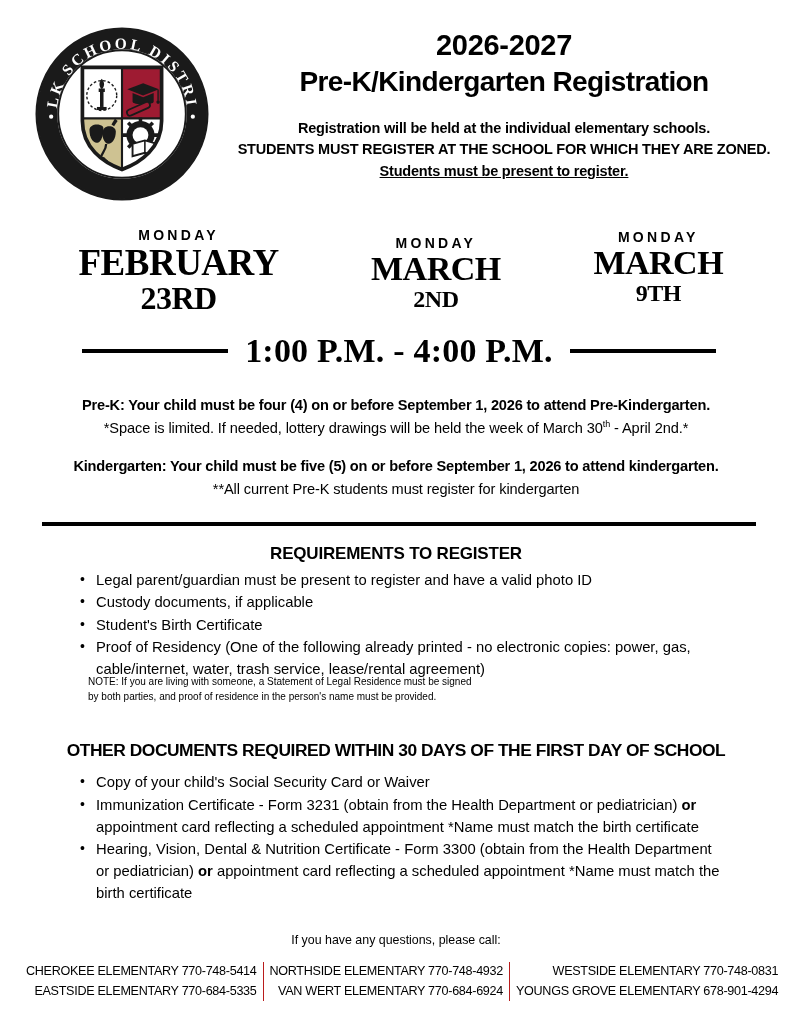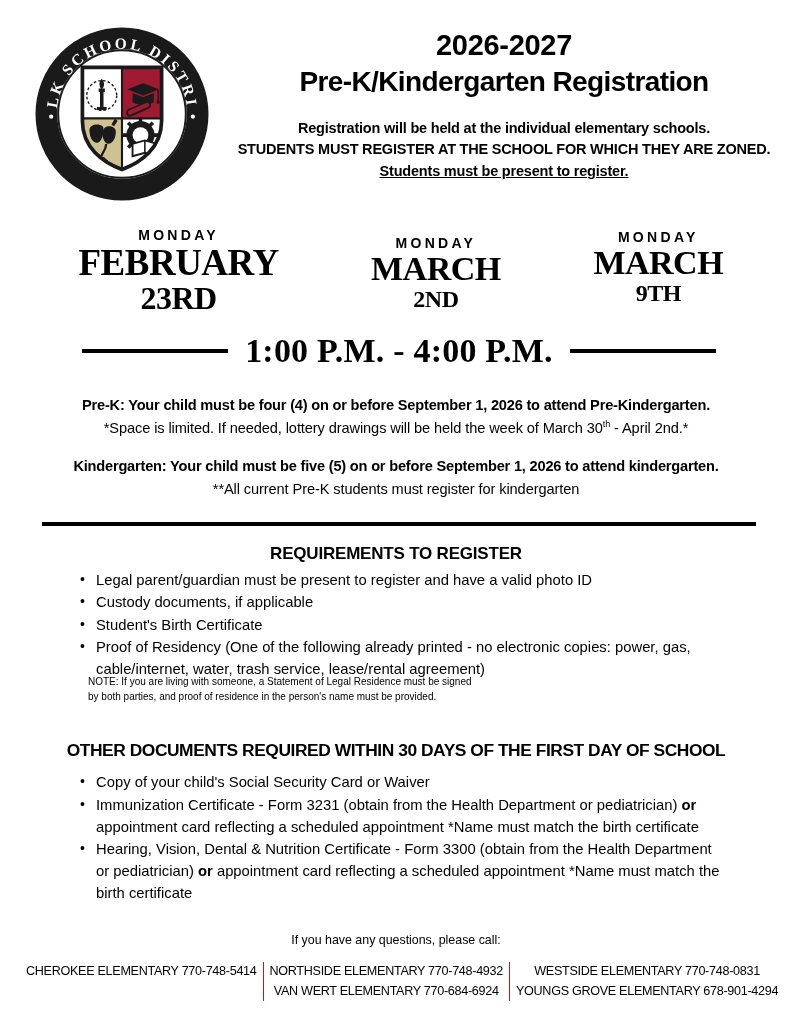--- a/index.html
+++ b/index.html
@@ -266,21 +266,21 @@
     position: absolute;
     left: 20px;
     top: 962px;
     width: 752px;
     display: flex;
     font-size: 12.6px;
     letter-spacing: -0.3px;
   }
   .fcol {
     flex: 1 1 0;
-    text-align: center;
+    text-align: right;
     line-height: 1.55;
     padding: 0 6px;
   }
   .fcol.div-left {
     border-left: 1px solid #b91c1c;
   }
   .fcol .fline { white-space: nowrap; }
 </style>
 </head>
 <body>
@@ -434,20 +434,21 @@
   <ul class="other-list">
     <li><span>Copy of your child's Social Security Card or Waiver</span></li>
     <li><span>Immunization Certificate - Form 3231 (obtain from the Health Department or pediatrician) </span><b>or</b><span> appointment card reflecting a scheduled appointment *Name must match the birth certificate</span></li>
     <li><span>Hearing, Vision, Dental &amp; Nutrition Certificate - Form 3300 (obtain from the Health Department or pediatrician) </span><b>or</b><span> appointment card reflecting a scheduled appointment *Name must match the birth certificate</span></li>
   </ul>
 
   <div class="footer-call">If you have any questions, please call:</div>
   <div class="footer-cols">
     <div class="fcol">
       <div class="fline">CHEROKEE ELEMENTARY 770-748-5414</div>
+      <div class="fline">EASTSIDE ELEMENTARY 770-684-5335</div>
     </div>
     <div class="fcol div-left">
       <div class="fline">NORTHSIDE ELEMENTARY 770-748-4932</div>
       <div class="fline">VAN WERT ELEMENTARY 770-684-6924</div>
     </div>
     <div class="fcol div-left">
       <div class="fline">WESTSIDE ELEMENTARY 770-748-0831</div>
       <div class="fline">YOUNGS GROVE ELEMENTARY 678-901-4294</div>
     </div>
   </div>

